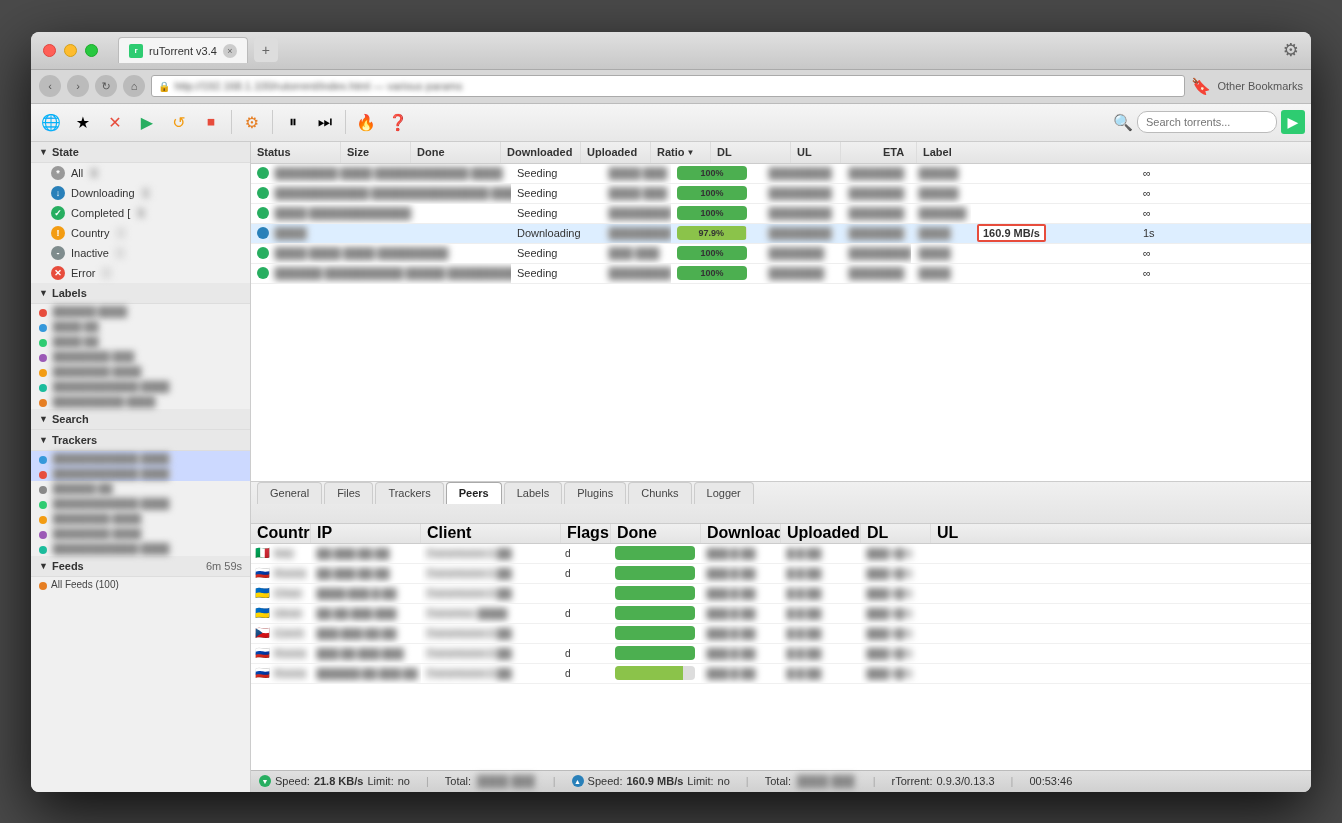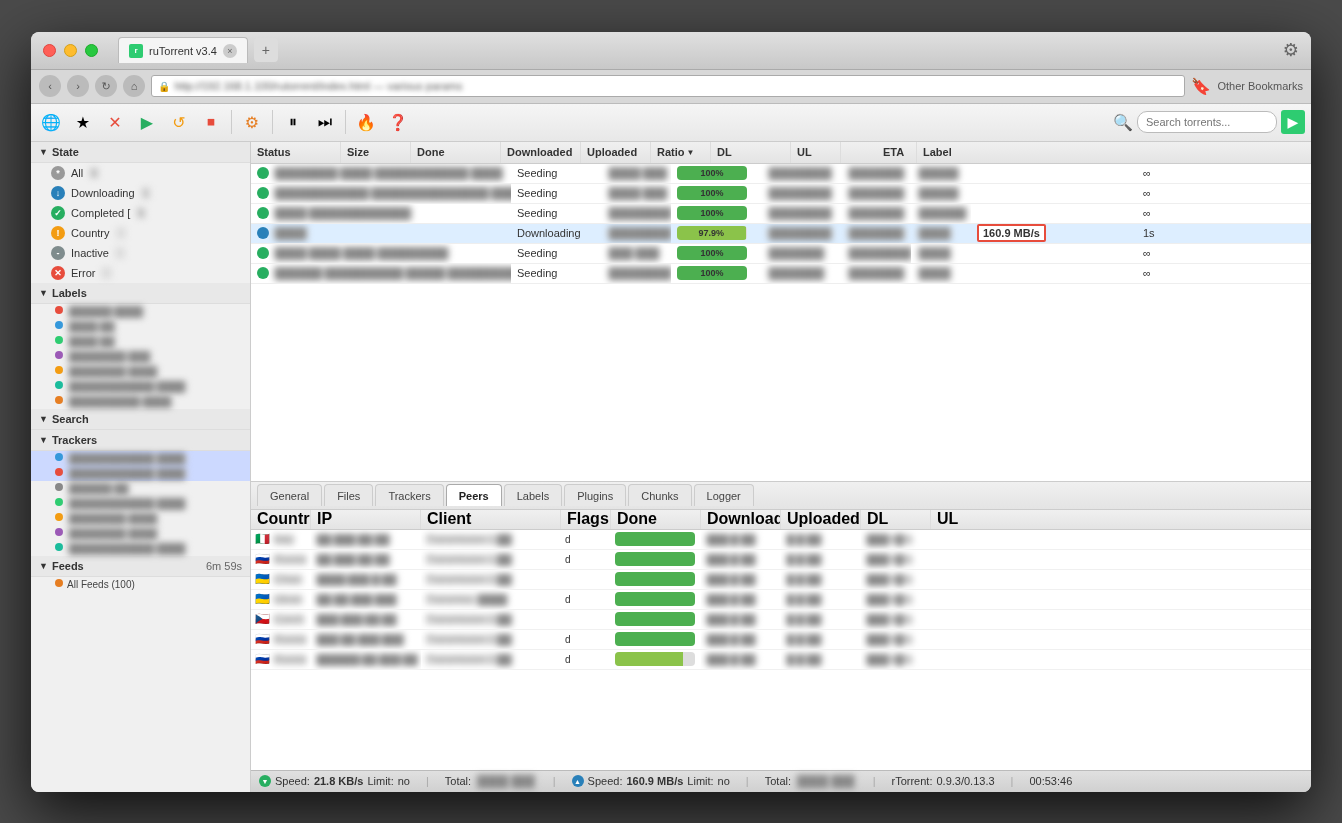--- a/index.html
+++ b/index.html
@@ -188,22 +188,22 @@
       display: flex; align-items: center; justify-content: center;
       font-size: 9px; font-weight: bold; flex-shrink: 0;
     }
     .icon-all { background: #999; color: white; }
     .icon-downloading { background: #2980b9; color: white; }
     .icon-completed { background: #27ae60; color: white; }
     .icon-active { background: #f39c12; color: white; }
     .icon-inactive { background: #7f8c8d; color: white; }
     .icon-error { background: #e74c3c; color: white; }
     .sidebar-label-item {
-      display: flex; align-items: flex-start;
-      padding: 2px 8px 2px 24px;
+      display: flex; align-items: flex-end;
+      padding: 2px 8px 2px 8px;
       cursor: pointer; color: #444; font-size: 10px; gap: 4px;
     }
     .label-dot { width: 8px; height: 8px; border-radius: 50%; flex-shrink: 0; }
     
     .right-panel {
       flex: 1;
       display: flex;
       flex-direction: column;
       overflow: hidden;
     }
@@ -295,22 +295,22 @@
     .bottom-panel {
       flex: 1;
       display: flex;
       flex-direction: column;
       overflow: hidden;
     }
     .tabs-bar {
       display: flex;
       background: linear-gradient(to bottom, #f0f0f0, #e4e4e4);
       border-bottom: 1px solid #ccc;
-      height: 28px;
-      align-items: center;
+      height: 42px;
+      align-items: flex-start;
       padding: 0 6px;
       gap: 2px;
     }
     .tab-item {
       padding: 4px 12px;
       font-size: 11px;
       cursor: pointer;
       color: #444;
       border: 1px solid #ccc;
       border-bottom: none;

